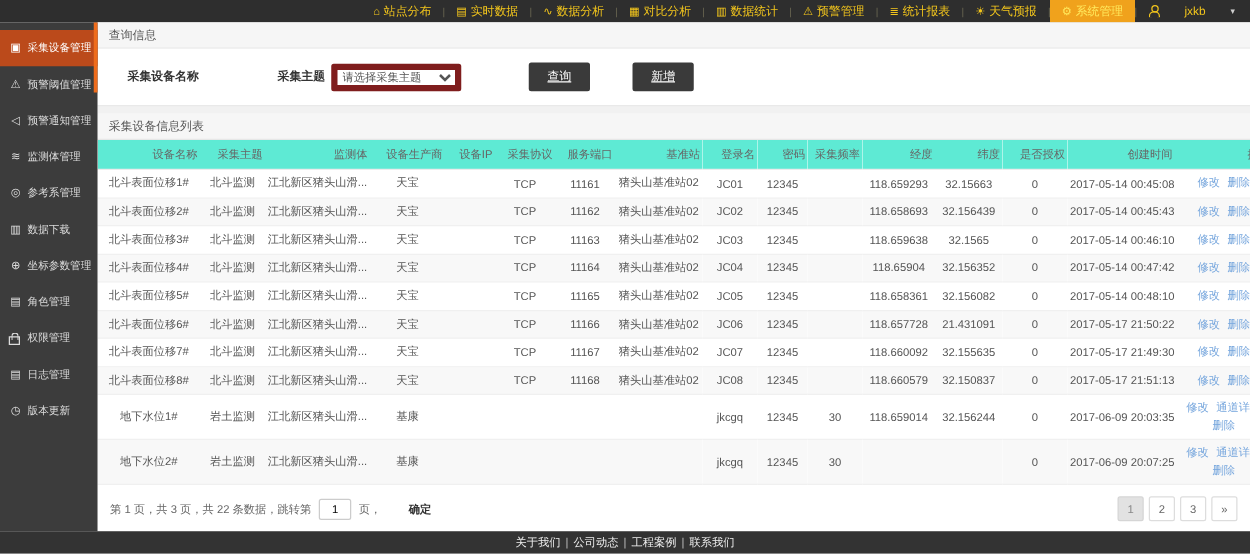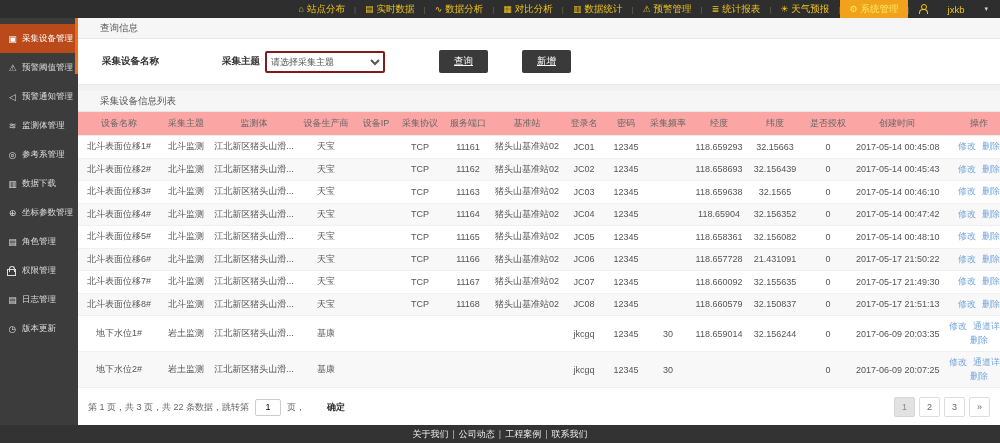--- a/index.html
+++ b/index.html
@@ -39,37 +39,37 @@
   .sb-scroll{ position:absolute; top:0; right:0; width:3px; height:56px; background:#ee6c1c; }
   .sb-item{ height:29px; display:flex; align-items:center; gap:4px; padding:0 4px 0 7px;
             color:#dcdcdc; font-size:8.5px; cursor:pointer; white-space:nowrap; }
   .sb-item.active{ background:#bb4a1b; color:#ffffff; }
   .sb-icon{ width:11px; font-size:9px; text-align:center; flex:0 0 auto; display:inline-flex;
             justify-content:center; }
 
   
   .main{ flex:1; background:#ffffff; display:flex; flex-direction:column; min-width:0; }
   .panel-head{ height:21px; background:#f6f6f6; border-bottom:1px solid #e7e7e7;
-               font-size:9.5px; color:#555; display:flex; align-items:center; padding:0 22px; }
+               font-size:9.5px; color:#555; display:flex; align-items:center; padding:0 9px; }
   .form-row{ display:flex; align-items:center; padding:11px 10px; background:#fff; }
   .form-label{ font-size:9.5px; font-weight:bold; color:#333; margin-right:5px; }
   .text-input{ width:138px; height:22px; border:1px solid #ccc; border-radius:2px;
                padding:0 6px; font-size:9px; color:#333; font-family:inherit; }
   .text-input::placeholder{ color:#b8b8b8; }
-  .select{ width:120px; height:22px; border:2px solid #7f1d1d; border-radius:2px;
+  .select{ width:104px; height:22px; border:5px solid #7f1d1d; border-radius:2px;
            font-size:9px; color:#555; font-family:inherit; background:#fff; }
   .gap-lg{ width:58px; } .gap-md{ width:34px; } .gap-sm{ width:54px; }
   .dark-btn{ background:#3a3a3a; color:#fff; border:none; border-radius:2px;
              font-size:9.5px; padding:5px 15px; cursor:pointer; font-family:inherit;text-decoration:underline; }
   .spacer{ height:7px; background:#f1f1f1; border-top:1px solid #e9e9e9; }
 
   
   table{ width:100%; border-collapse:collapse; table-layout:fixed; }
-  th{ font-size:9px; font-weight:normal; color:#666; padding:5px 2px; text-align:center;
-      border-bottom:1px solid #ececec; background:#fca5a5; white-space:nowrap; overflow:hidden; }
+  th{ font-size:9px; font-weight:normal; color:#666; padding:5px 2px; text-align:right;
+      border-bottom:1px solid #ececec; background:#5eead4; white-space:nowrap; overflow:hidden; }
   td{ font-size:9px; color:#555; padding:4px 2px; text-align:center;
       border-bottom:1px solid #f0f0f0; white-space:nowrap; overflow:hidden; }
   tbody tr:nth-child(even){ background:#f8f8f8; }
   td.ops{ white-space:normal; line-height:1.5; }
   .op-link{ color:#76a6dd; text-decoration:none; margin:0 3px; cursor:pointer; }
 
   
   .pagination{ display:flex; justify-content:space-between; align-items:center;
                padding:9px 10px 8px 10px; font-size:9px; color:#666; }
   .pg-left{ display:flex; align-items:center; gap:3px; }

